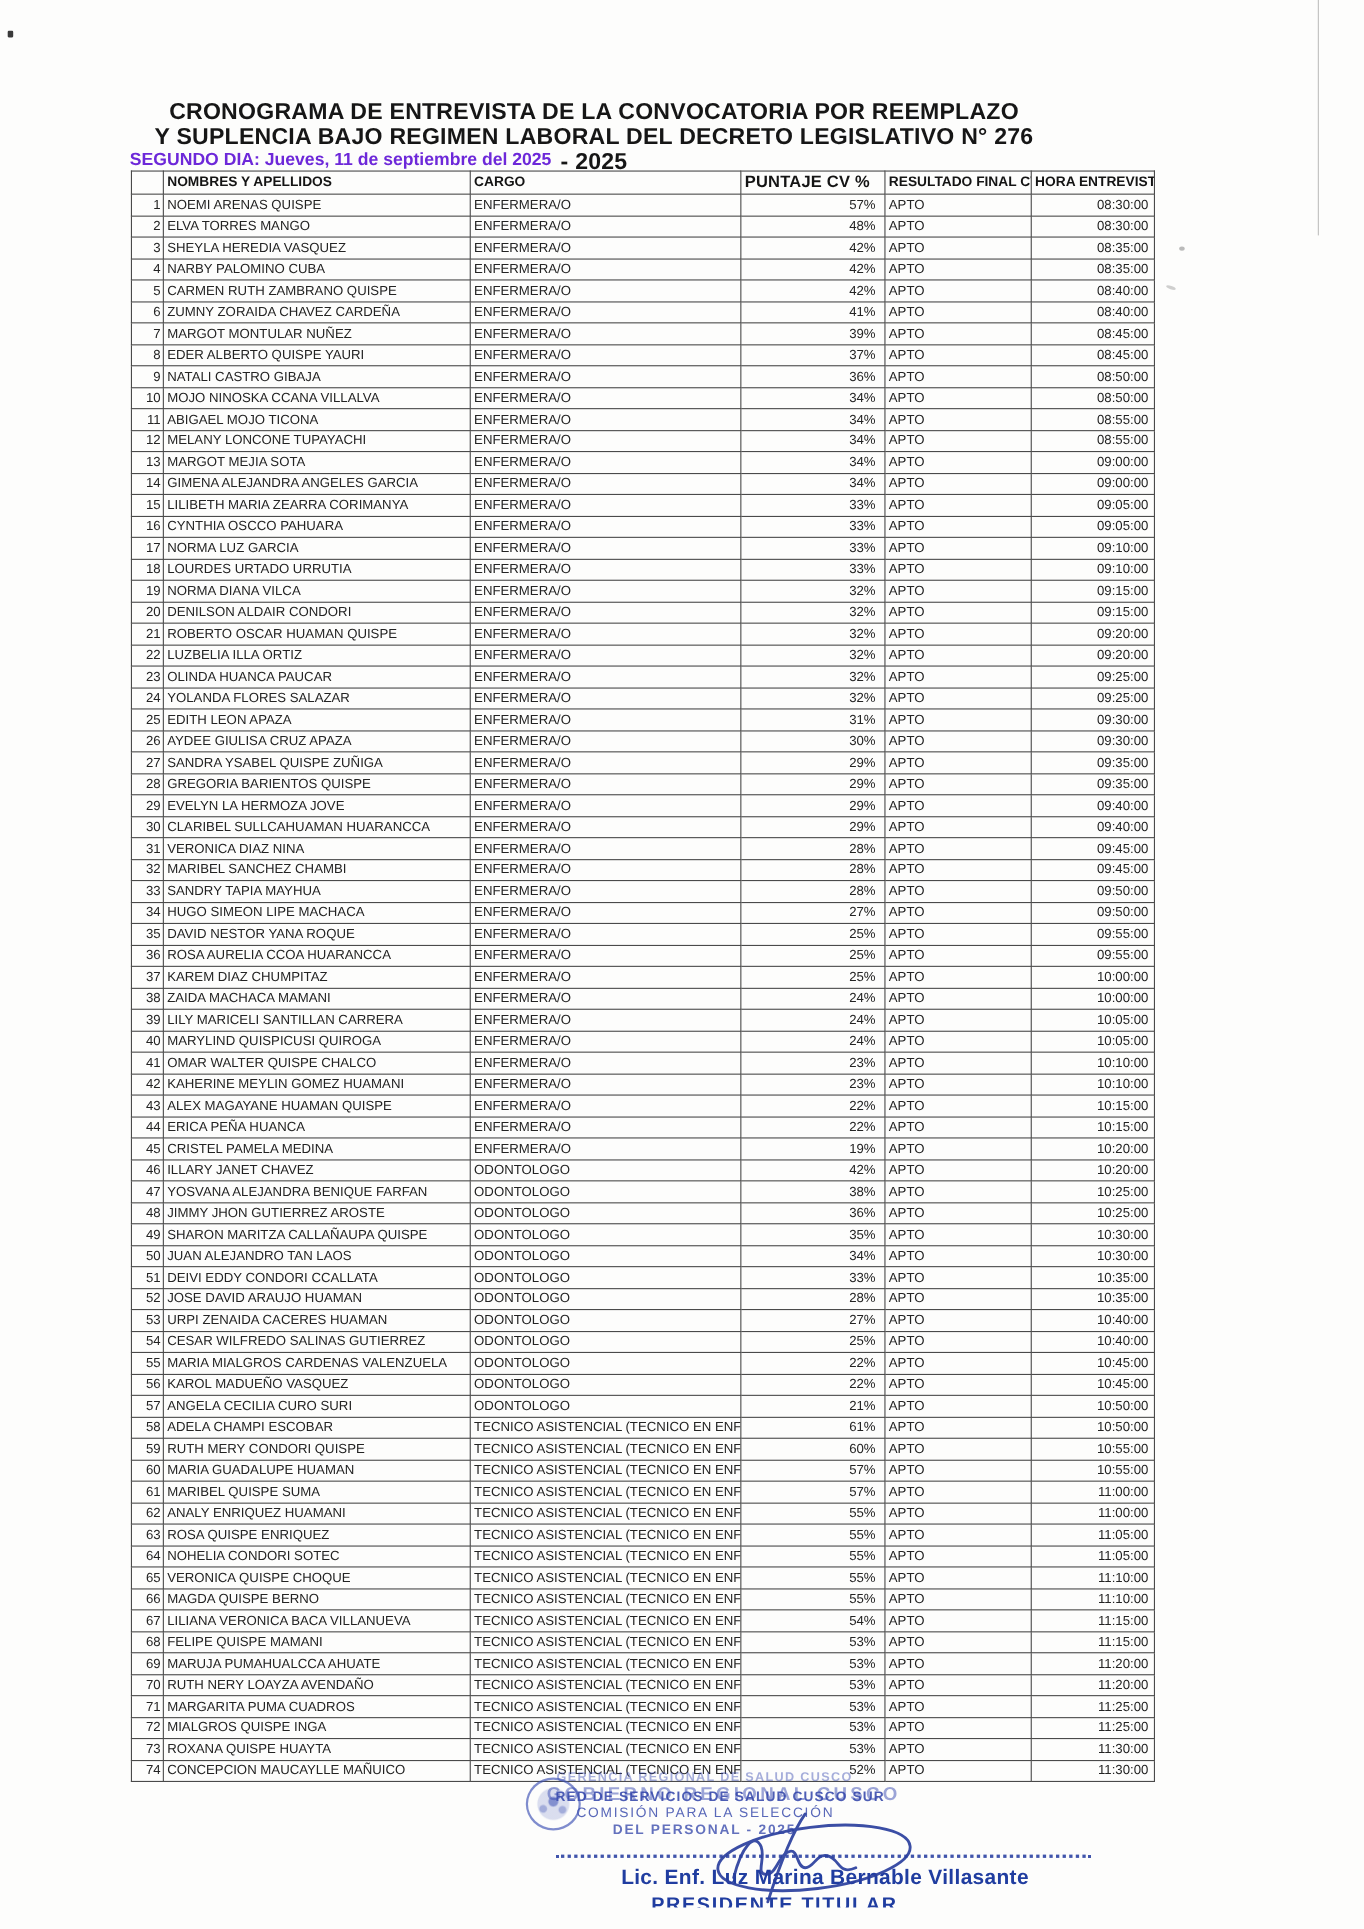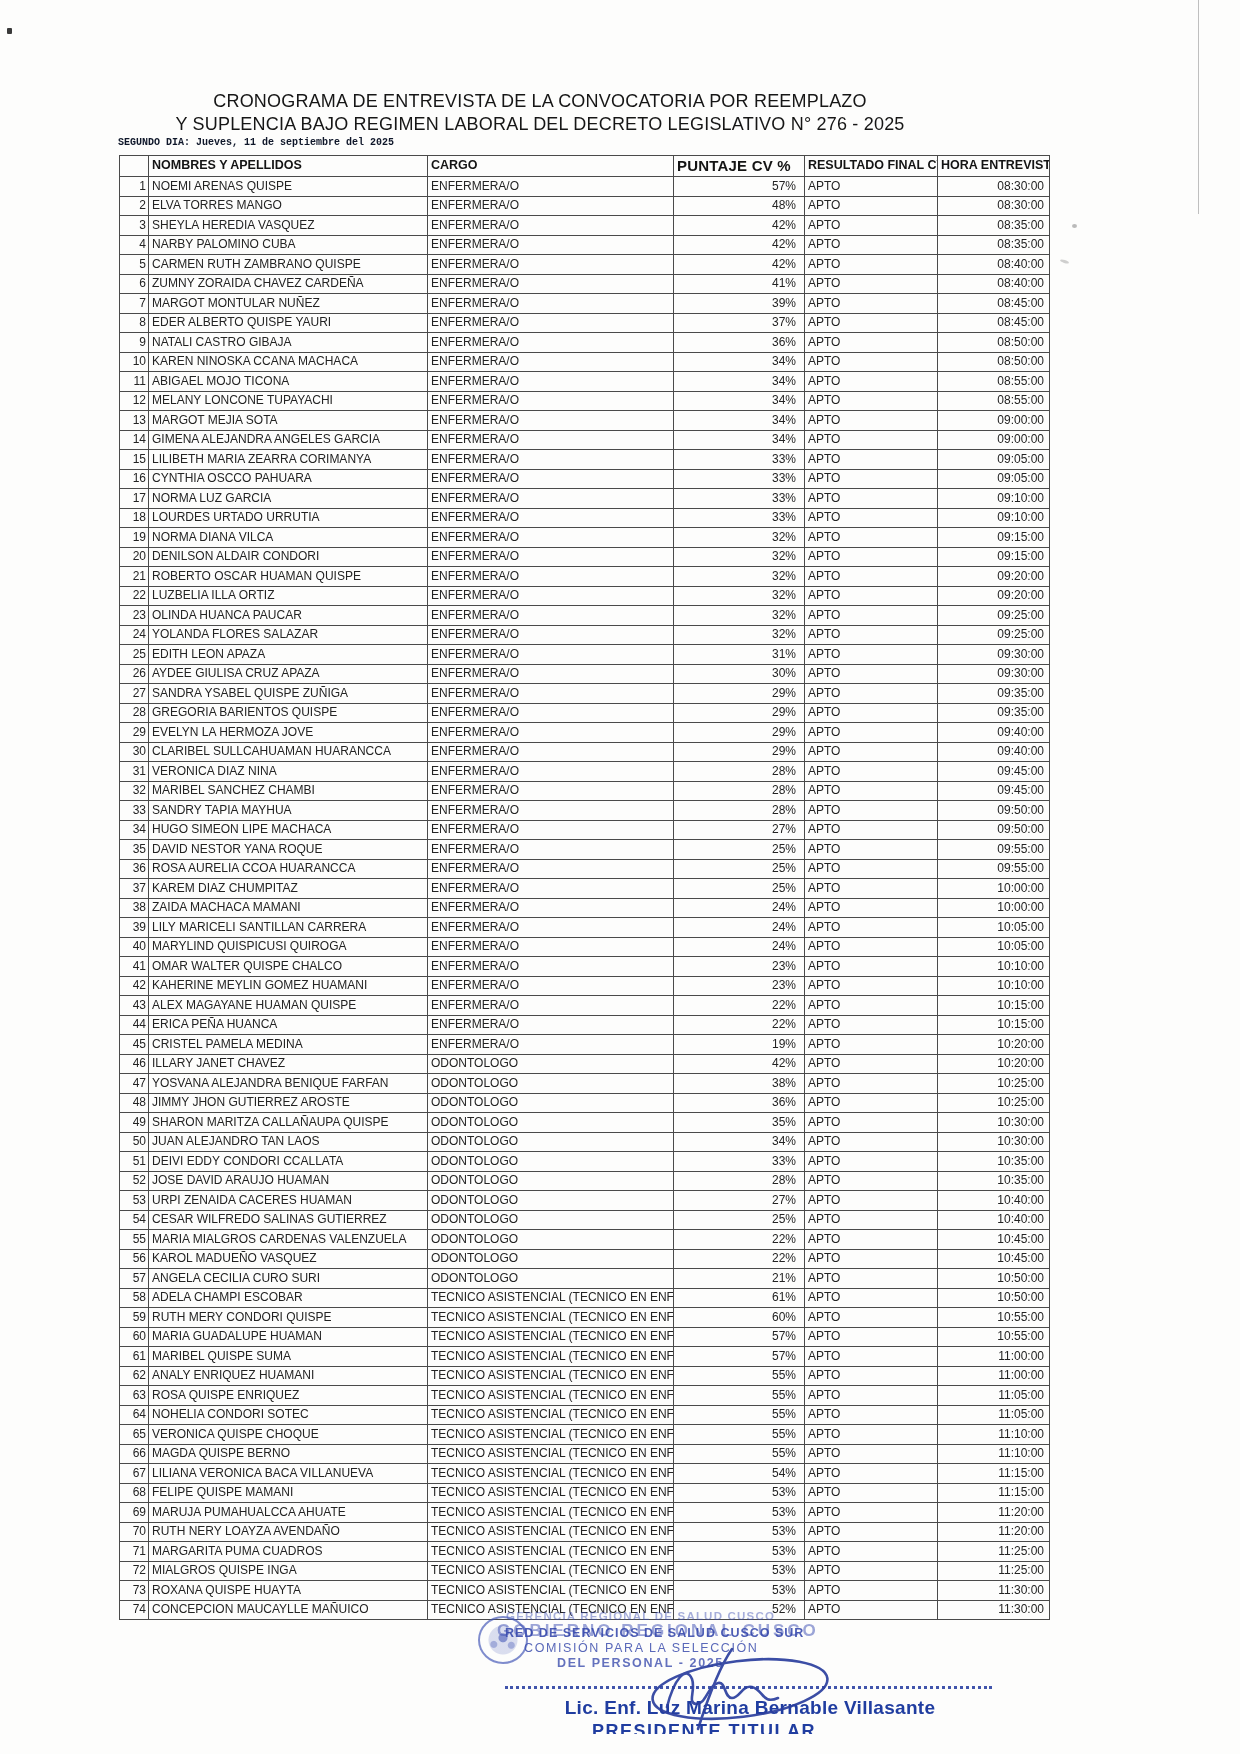--- a/index.html
+++ b/index.html
@@ -9,22 +9,22 @@
     font-family:"Liberation Sans", sans-serif; color:#1c1c1c;
   }
   
   .fold-line { position:absolute; left:1198px; top:0; width:1px; height:214px; background:rgba(140,140,140,.55); }
   .speck { position:absolute; left:7px; top:28px; width:5px; height:6px; background:#3a3a3a; border-radius:1px; }
   .dot-a { position:absolute; left:1072px; top:224px; width:5px; height:4px; background:rgba(120,120,120,.5); border-radius:50%; }
   .dot-b { position:absolute; left:1060px; top:260px; width:9px; height:3px; background:rgba(150,150,150,.45); border-radius:50%; transform:rotate(18deg); }
 
   
   .title-block { position:absolute; left:140px; top:90px; width:800px; text-align:center; }
-  .title-line { font-size:18px; font-weight:400; letter-spacing:.2px; line-height:23px; color:#161616; }
-  .subtitle { position:absolute; left:118px; top:137px; font-size:10px; font-weight:700; color:#0f172a;font-family:Liberation Mono, monospace; }
+  .title-line { font-size:21px; font-weight:700; letter-spacing:.2px; line-height:23px; color:#161616; }
+  .subtitle { position:absolute; left:118px; top:137px; font-size:16px; font-weight:700; color:#6d28d9; }
 
   
   .tbl-wrap { position:absolute; left:102px; top:155px; z-index:1; }
   table { border-collapse:collapse; table-layout:fixed; width:930px;margin-left:17px; }
   th, td { border:1px solid #4a4a4a; overflow:hidden; white-space:nowrap; padding:0 3px; line-height:1.05; }
   th { height:20px; text-align:left; font-weight:700; font-size:12.5px; color:#141414; }
   td { height:18.5px; font-size:12px; color:#232323; }
   th.h-score { font-size:15px; letter-spacing:.2px; padding-right:0; }
   td.c-num { text-align:right; padding-right:2px; }
   td.c-score { text-align:right; padding-right:8px; }
@@ -173,21 +173,21 @@
           <tr>
             <td class="c-num">9</td>
             <td class="c-name">NATALI CASTRO GIBAJA</td>
             <td class="c-cargo">ENFERMERA/O</td>
             <td class="c-score">36%</td>
             <td class="c-result">APTO</td>
             <td class="c-time">08:50:00</td>
           </tr>
           <tr>
             <td class="c-num">10</td>
-            <td class="c-name">KAREN NINOSKA CCANA MACHACA</td>
+            <td class="c-name">MOJO NINOSKA CCANA VILLALVA</td>
             <td class="c-cargo">ENFERMERA/O</td>
             <td class="c-score">34%</td>
             <td class="c-result">APTO</td>
             <td class="c-time">08:50:00</td>
           </tr>
           <tr>
             <td class="c-num">11</td>
             <td class="c-name">ABIGAEL  MOJO TICONA</td>
             <td class="c-cargo">ENFERMERA/O</td>
             <td class="c-score">34%</td>

